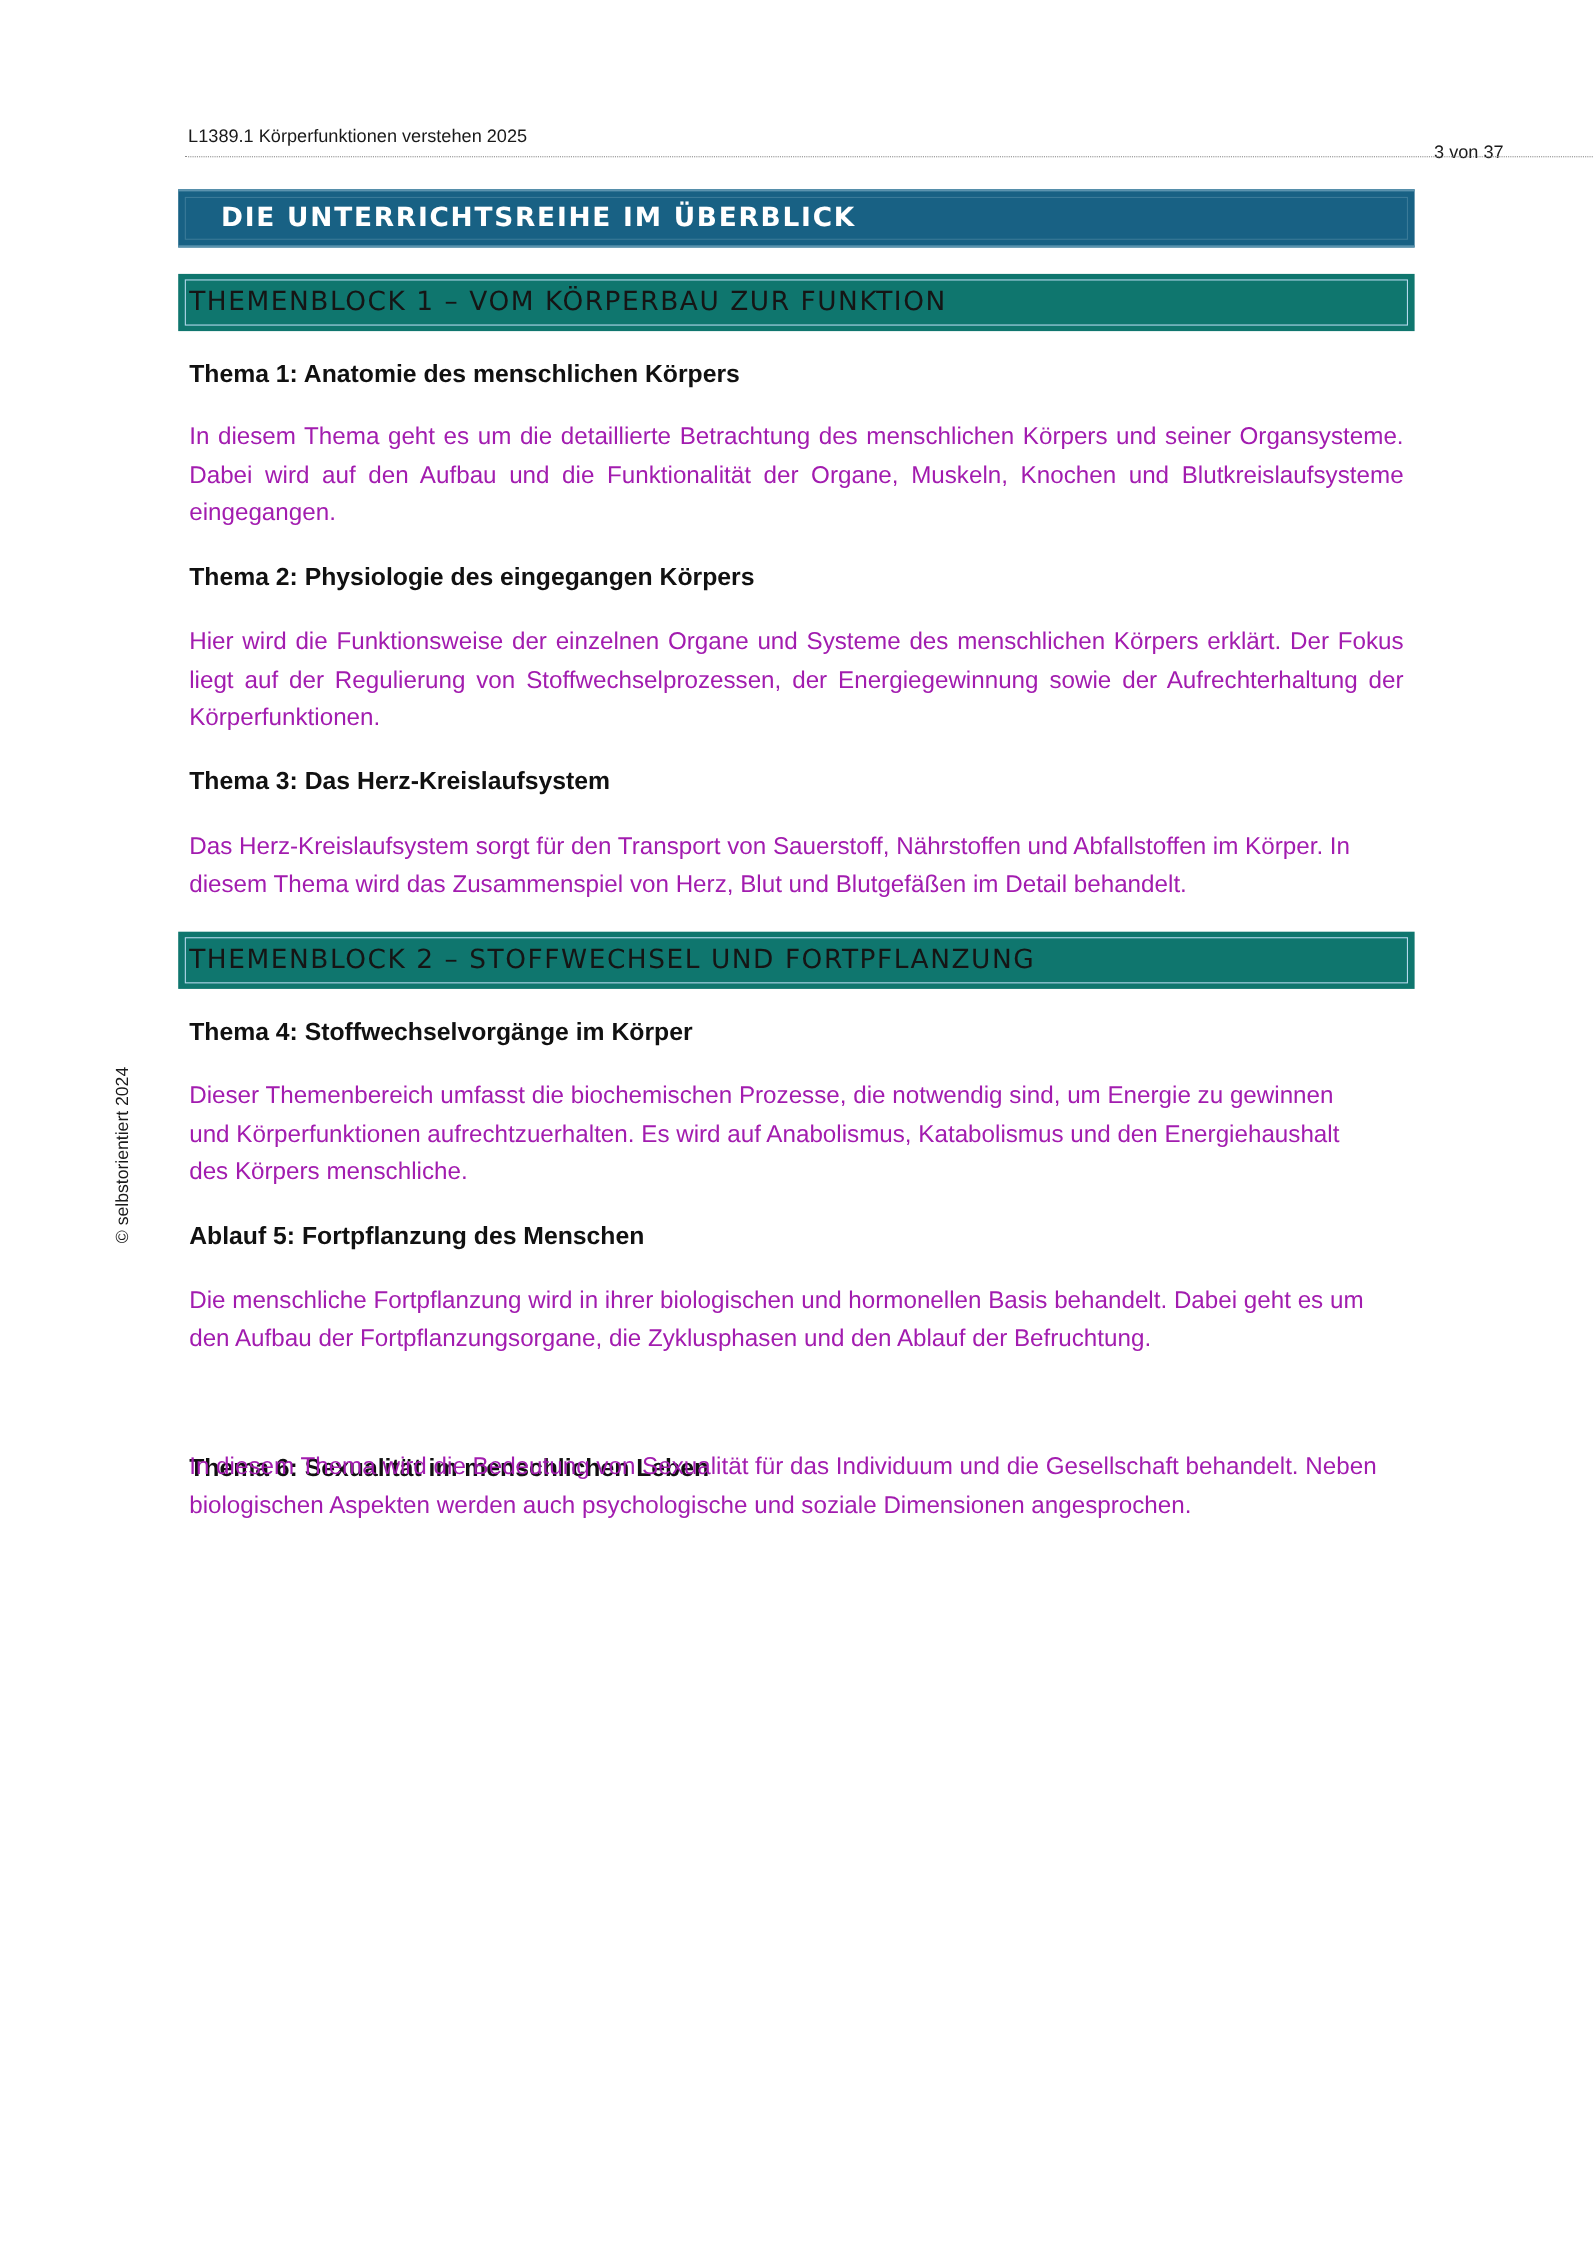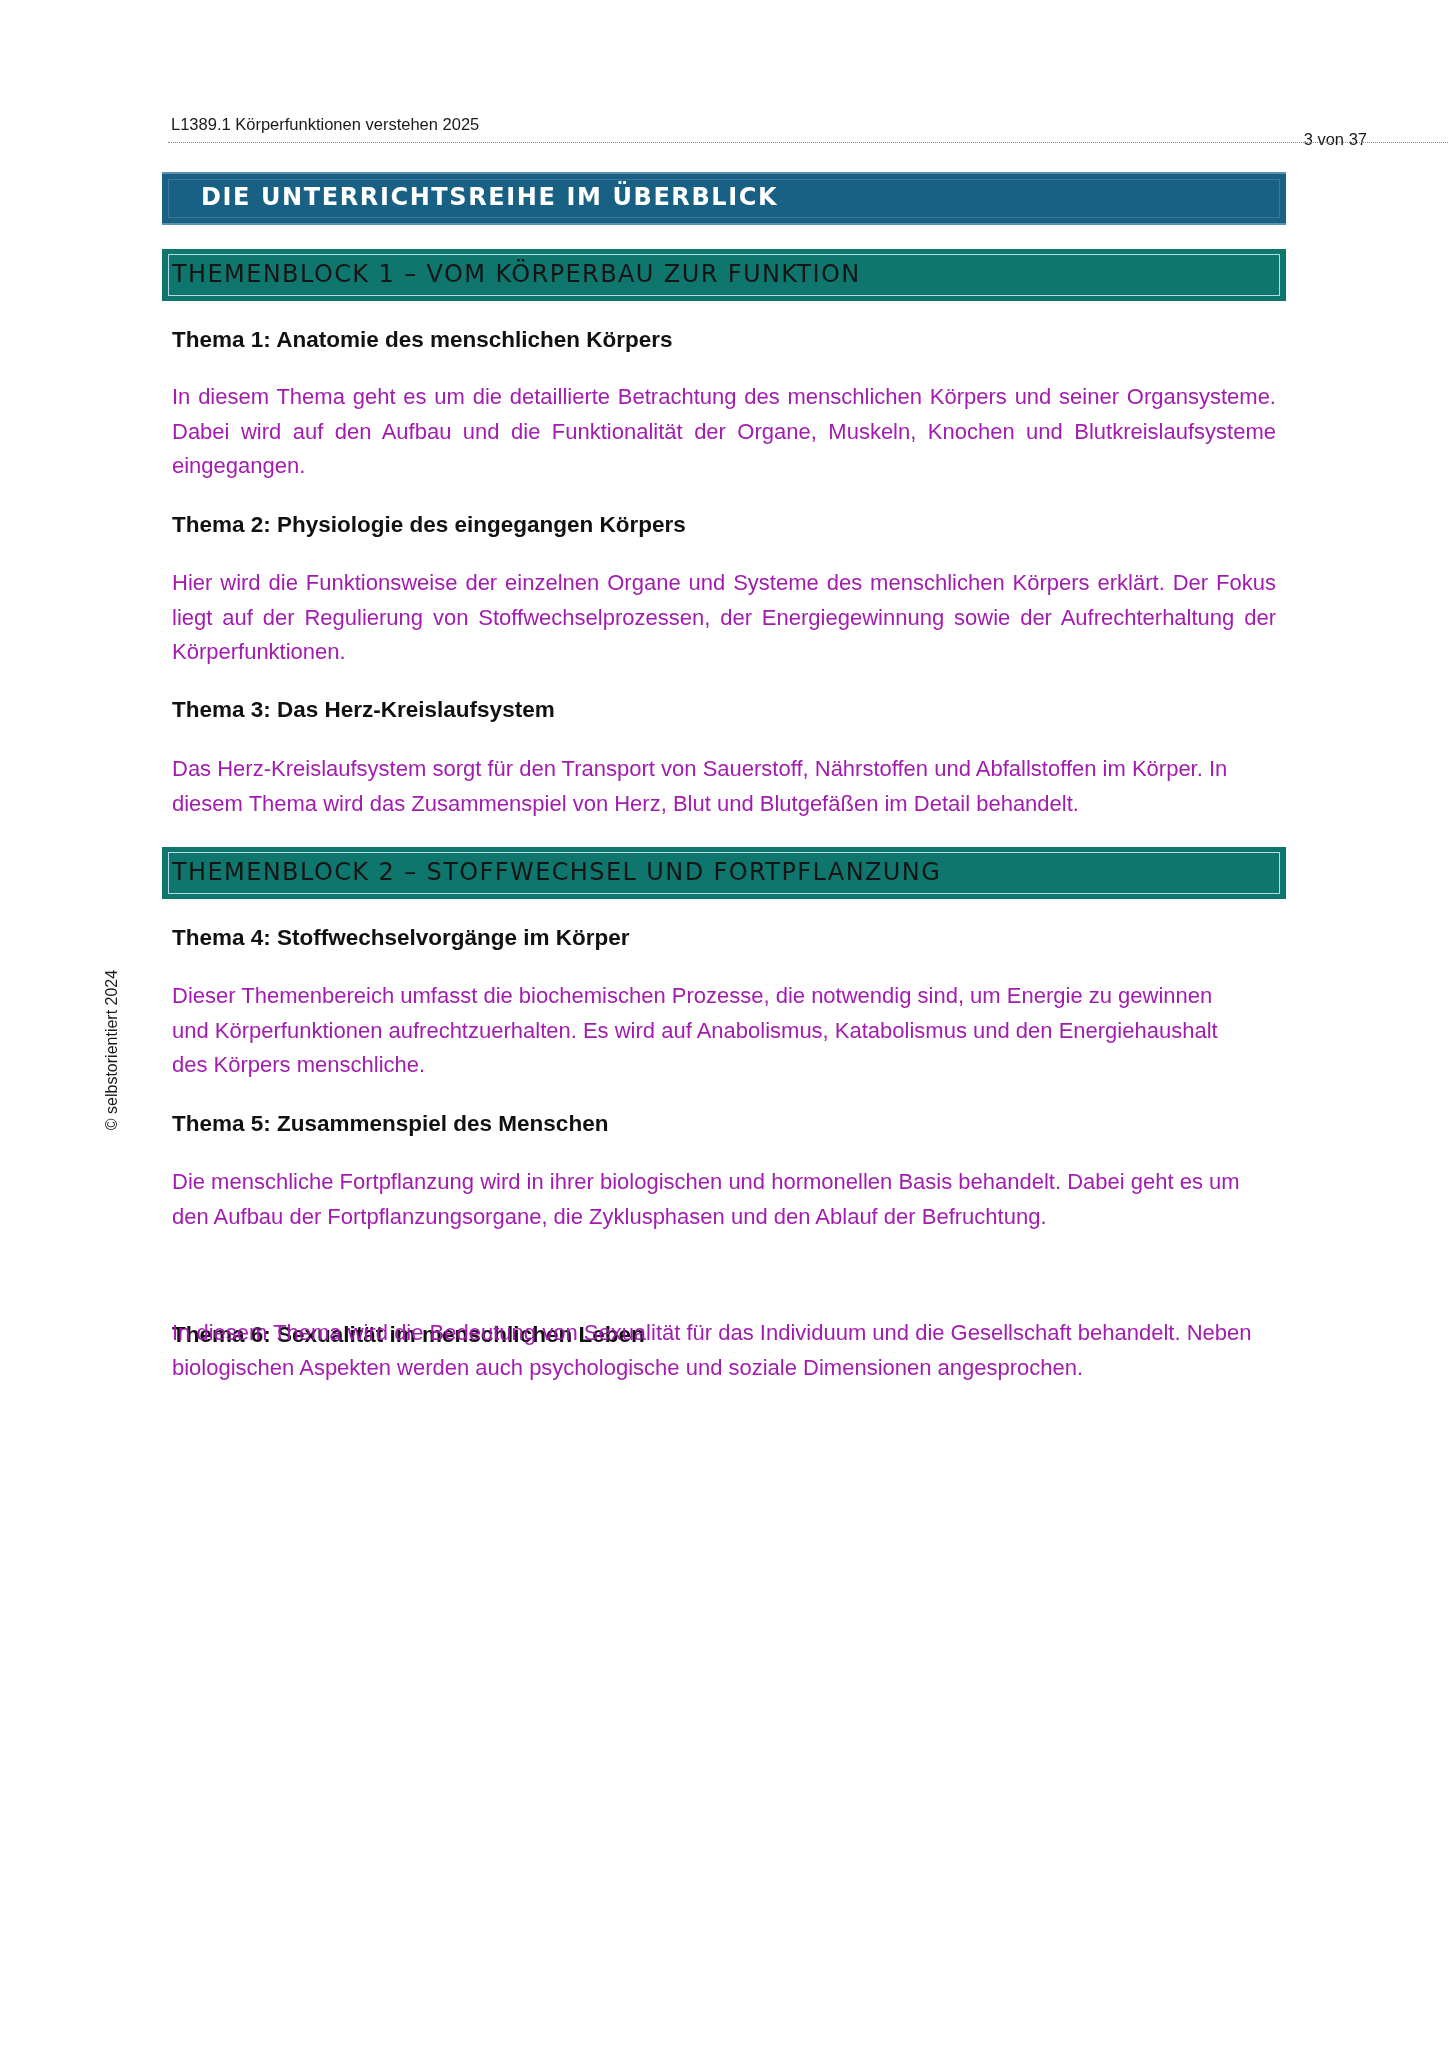--- a/index.html
+++ b/index.html
@@ -67,19 +67,19 @@
 <div class="topic-text ragged" style="top:752px">Das Herz-Kreislaufsystem sorgt für den Transport von Sauerstoff, Nährstoffen und Abfallstoffen im Körper. In diesem Thema wird das Zusammenspiel von Herz, Blut und Blutgefäßen im Detail behandelt.</div>
 
 <div class="banner-light" id="block2">
   <div class="inner"></div>
   <span class="title">THEMENBLOCK 2 – STOFFWECHSEL UND FORTPFLANZUNG</span>
 </div>
 
 <div class="topic-heading" style="top:925px">Thema 4: Stoffwechselvorgänge im Körper</div>
 <div class="topic-text ragged" style="top:979px; width:1070px">Dieser Themenbereich umfasst die biochemischen Prozesse, die notwendig sind, um Energie zu gewinnen und Körperfunktionen aufrechtzuerhalten. Es wird auf Anabolismus, Katabolismus und den Energiehaushalt des Körpers menschliche.</div>
 
-<div class="topic-heading" style="top:1111px">Thema 5: Zusammenspiel des Menschen</div>
+<div class="topic-heading" style="top:1111px">Ablauf 5: Fortpflanzung des Menschen</div>
 <div class="topic-text ragged" style="top:1165px; width:1110px">Die menschliche Fortpflanzung wird in ihrer biologischen und hormonellen Basis behandelt. Dabei geht es um den Aufbau der Fortpflanzungsorgane, die Zyklusphasen und den Ablauf der Befruchtung.</div>
 
 <div class="topic-heading" style="top:1322px">Thema 6: Sexualität im menschlichen Leben</div>
 <div class="topic-text ragged" style="top:1316px; width:1110px">In diesem Thema wird die Bedeutung von Sexualität für das Individuum und die Gesellschaft behandelt. Neben biologischen Aspekten werden auch psychologische und soziale Dimensionen angesprochen.</div>
 
 <div class="side-note">© selbstorientiert 2024</div>
 
 </body></html>

